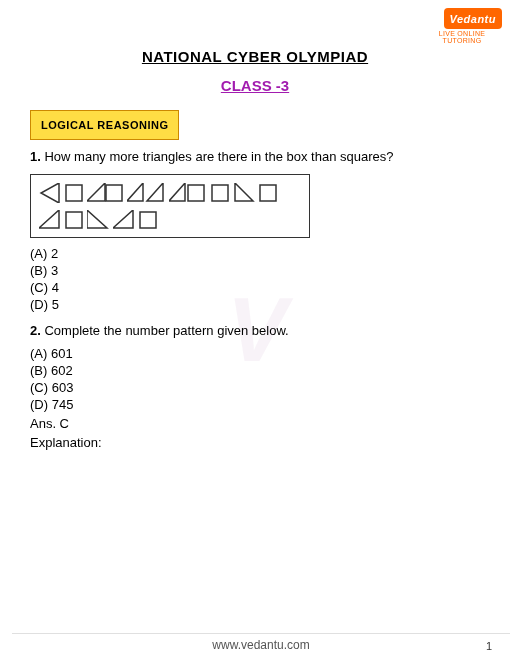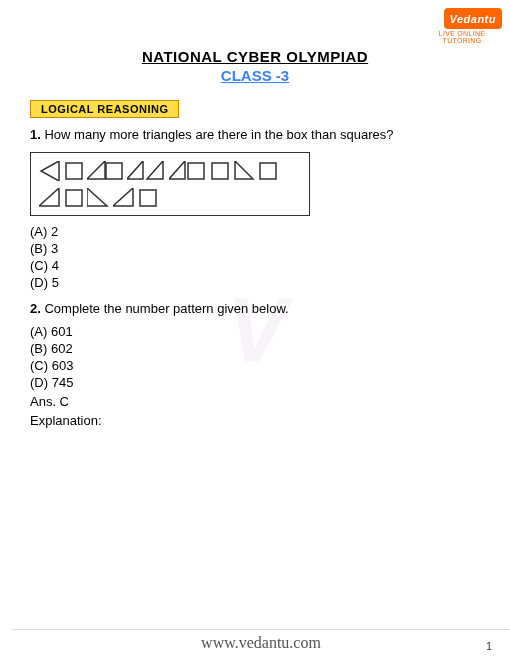--- a/index.html
+++ b/index.html
@@ -67,31 +67,31 @@
       font-size: 15px;
       font-weight: bold;
       color: #000;
       text-decoration: underline;
       letter-spacing: 0.5px;
     }
 
     .title-class {
       font-size: 15px;
       font-weight: bold;
-      color: #3b82f6;
+      color: #a21caf;
       text-decoration: underline;
-      margin-top: 2px;
+      margin-top: 12px;
     }
 
     
     .section-label {
       background: #ffdd44;
       border: 1.5px solid #cc8800;
       display: inline-block;
-      padding: 2px 10px;
+      padding: 8px 10px;
       font-size: 11px;
       font-weight: bold;
       color: #000;
       margin: 10px 0 8px 0;
       letter-spacing: 0.5px;
     }
 
     
     .question {
       margin-bottom: 10px;
@@ -154,25 +154,24 @@
       text-align: center;
     }
 
     
     .footer {
       position: absolute;
       bottom: 8px;
       left: 12px;
       right: 0;
       text-align: center;
-      font-size: 16px;
+      font-size: 12px;
       color: #555;
       border-top: 1px solid #e0e0e0;
       padding-top: 4px;
-      font-family: Liberation Serif, serif;
     }
 
     .page-number {
       position: absolute;
       bottom: 8px;
       right: 18px;
       font-size: 11px;
       color: #333;
     }
 

